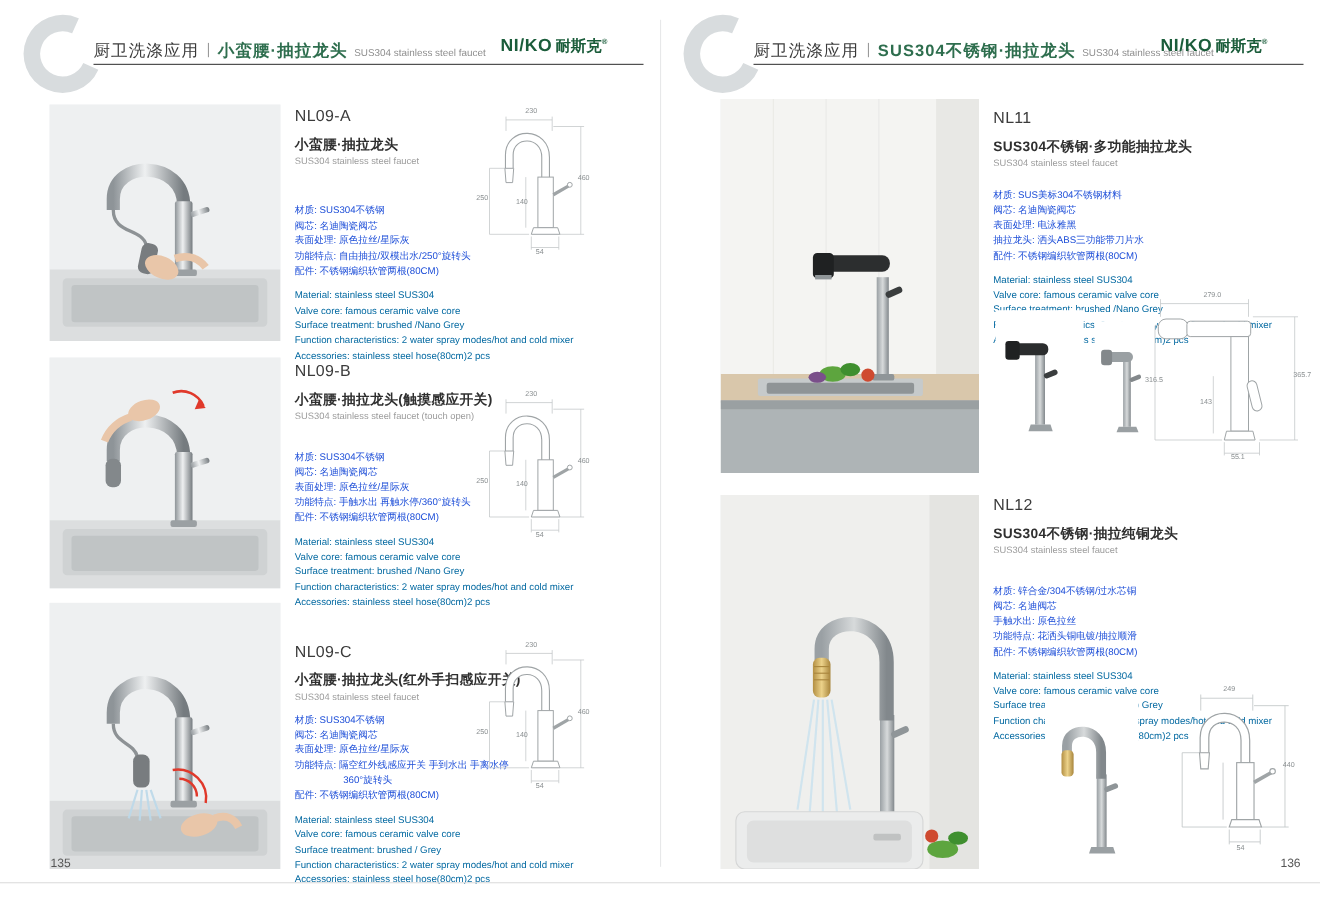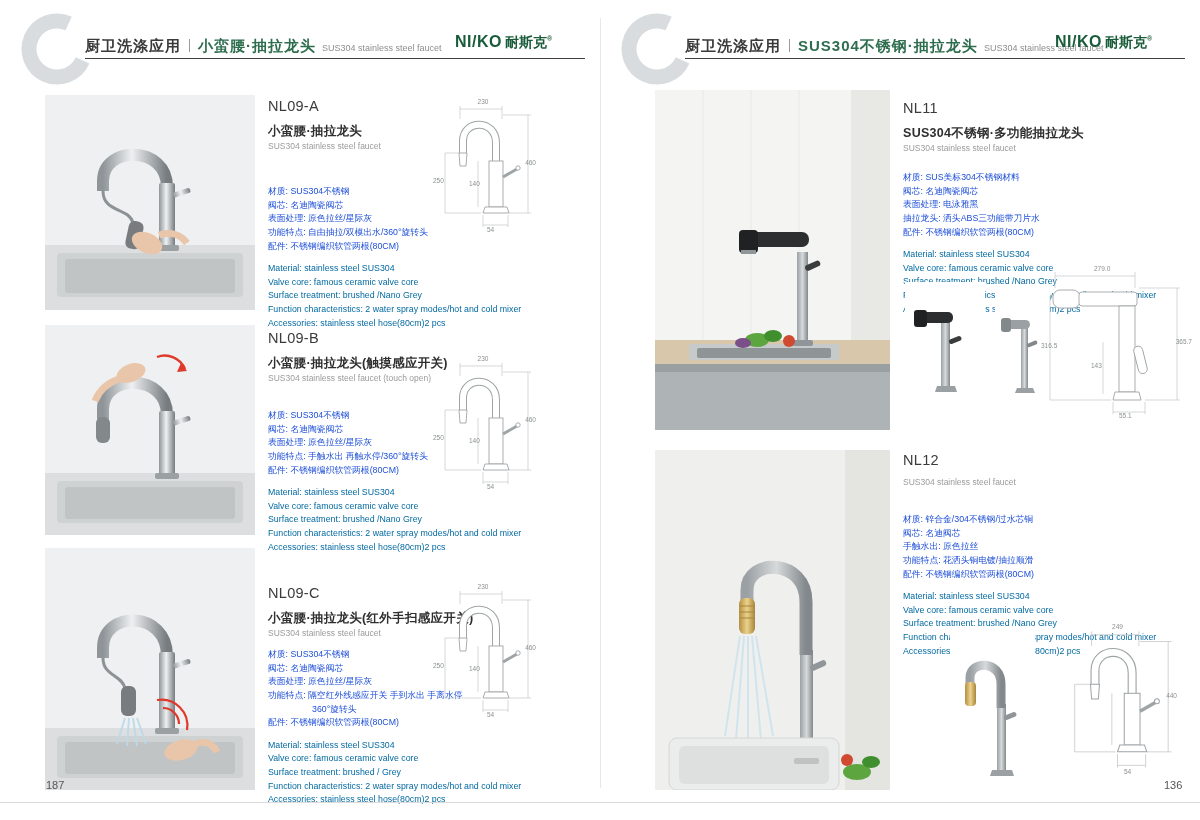--- a/index.html
+++ b/index.html
@@ -8,21 +8,21 @@
   .spread{position:absolute;inset:0;background:#fff}
   .page{position:absolute;top:0;height:820px;width:600px}
   .page-left{left:0}.page-right{left:600px}
   .vdivider{position:absolute;left:600px;top:18px;height:770px;width:1px;background:#e7e8e9}
   .bottomrule{position:absolute;top:802px;left:0;width:1200px;border-top:1px solid #dcdcdc}
   .pagenum{position:absolute;top:779px;font-size:11px;color:#555}
 
   
   .cmark{position:absolute;top:12px;left:20px;width:74px;height:74px}
   .hdr{position:absolute;top:37px;left:85px;white-space:nowrap}
-  .hdr .cat{font-size:15px;font-weight:bold;color:#3a3a3a;letter-spacing:1px}
+  .hdr .cat{font-size:15px;font-weight:normal;color:#3a3a3a;letter-spacing:1px}
   .hdr .sep{display:inline-block;width:1px;height:13px;background:#9a9a9a;margin:0 8px;vertical-align:-1px}
   .hdr .tcn{font-size:15px;font-weight:bold;color:#2e6e4e;letter-spacing:1px}
   .hdr .ten{font-size:9px;color:#8e8e8e;margin-left:6px}
   .hrule{position:absolute;top:58px;left:85px;width:500px;border-top:1.5px solid #3f3f3f}
   .brand{position:absolute;top:33px;left:455px;color:#1a5c3a;white-space:nowrap;font-weight:bold}
   .brand .ben{font-size:16px;letter-spacing:.5px}
   .brand .bcn{font-size:14px;margin-left:3px}
   .brand sup{font-size:7px;vertical-align:super}
 
   
@@ -147,21 +147,21 @@
       </svg>
     </div>
     <div class="info" style="left:268px;top:98px">
       <div class="model">NL09-A</div>
       <div class="ncn">小蛮腰·抽拉龙头</div>
       <div class="nen">SUS304 stainless steel faucet</div>
       <div class="specs specs-cn" style="margin-top:34px">
         <div class="sl">材质: SUS304不锈钢</div>
         <div class="sl">阀芯: 名迪陶瓷阀芯</div>
         <div class="sl">表面处理: 原色拉丝/星际灰</div>
-        <div class="sl">功能特点: 自由抽拉/双模出水/360°旋转头</div>
+        <div class="sl">功能特点: 自由抽拉/双模出水/250°旋转头</div>
         <div class="sl">配件: 不锈钢编织软管两根(80CM)</div>
       </div>
       <div class="specs specs-en">
         <div class="sl">Material: stainless steel SUS304</div>
         <div class="sl">Valve core: famous ceramic valve core</div>
         <div class="sl">Surface treatment: brushed /Nano Grey</div>
         <div class="sl">Function characteristics: 2 water spray modes/hot and cold mixer</div>
         <div class="sl">Accessories: stainless steel hose(80cm)2 pcs</div>
       </div>
     </div>
@@ -271,21 +271,21 @@
       <svg viewBox="0 0 100 135" width="100" height="135">
           <use href="#gneck"></use>
         </svg>
       <span class="dim dimT">230</span>
       <span class="dim dimR">460</span>
       <span class="dim dimL">250</span>
       <span class="dim dimI">140</span>
       <span class="dim dimB">54</span>
     </div>
 
-    <div class="pagenum" style="left:46px">187</div>
+    <div class="pagenum" style="left:46px">135</div>
   </section>
 
   <section class="page page-right">
     <div class="cmark">
       <svg viewBox="0 0 74 74">
           <circle cx="37" cy="37" r="28" fill="none" stroke="#d8dcde" stroke-width="15" stroke-dasharray="132 44" transform="rotate(24 37 37)"></circle>
         </svg>
     </div>
     <div class="hdr">
       <span class="cat">厨卫洗涤应用</span><span class="sep"></span><span class="tcn">SUS304不锈钢·抽拉龙头</span><span class="ten">SUS304 stainless steel faucet</span>
@@ -392,20 +392,21 @@
         <rect x="14" y="288" width="170" height="52" rx="8" fill="#ebecec" stroke="#d5d6d6"></rect>
         <rect x="24" y="296" width="150" height="38" rx="6" fill="#dedfdf"></rect>
         <rect x="139" y="308" width="25" height="6" rx="2" fill="#c0c2c2"></rect>
         <ellipse cx="202" cy="322" rx="14" ry="8" fill="#5da53e"></ellipse>
         <ellipse cx="216" cy="312" rx="9" ry="6" fill="#3f8f2f"></ellipse>
         <circle cx="192" cy="310" r="6" fill="#cf4a30"></circle>
       </svg>
     </div>
     <div class="info" style="left:303px;top:452px;width:240px">
       <div class="model">NL12</div>
+      <div class="ncn">SUS304不锈钢·抽拉纯铜龙头</div>
       <div class="nen">SUS304 stainless steel faucet</div>
       <div class="specs specs-cn" style="margin-top:26px">
         <div class="sl">材质: 锌合金/304不锈钢/过水芯铜</div>
         <div class="sl">阀芯: 名迪阀芯</div>
         <div class="sl">手触水出: 原色拉丝</div>
         <div class="sl">功能特点: 花洒头铜电镀/抽拉顺滑</div>
         <div class="sl">配件: 不锈钢编织软管两根(80CM)</div>
       </div>
       <div class="specs specs-en">
         <div class="sl">Material: stainless steel SUS304</div>

